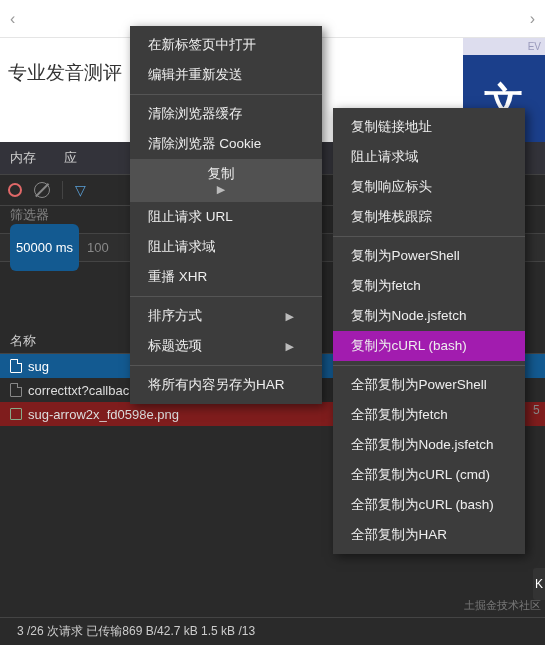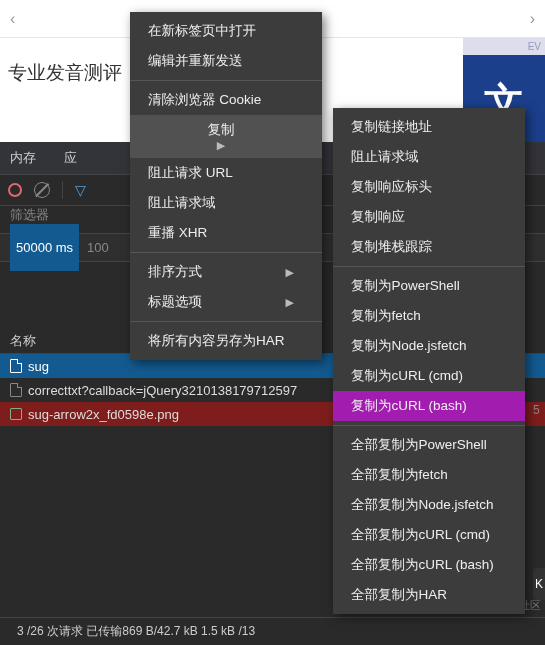--- a/index.html
+++ b/index.html
@@ -21,37 +21,37 @@
   .toolbar { height: 32px; display:flex; align-items:center; padding: 0 8px; gap: 12px; background:#2a2a2a; border-top:1px solid #444; border-bottom:1px solid #444;}
   .rec { width:14px; height:14px; border-radius:50%; border:2px solid #e06868; }
   .clear { width:16px; height:16px; border:1.5px solid #888; border-radius:50%; position:relative; }
   .clear::after { content:""; position:absolute; width:18px; height:1.5px; background:#888; top:50%; left:50%; transform:translate(-50%,-50%) rotate(-45deg);}
   .filter-i { color:#5aa0d8; font-size:14px; }
   .tb-div { width:1px; height:18px; background:#444; }
   .gear { margin-left:auto; color:#aaa; font-size:15px;}
   
   .filter-row { height: 28px; padding: 0 10px; color:#888; border-bottom: 1px solid #444;}
   .time-row { height: 28px; display:flex; align-items:center; padding: 0 10px; gap:8px; color:#888; border-bottom: 1px solid #444; background:#2f2f2f;}
-  .time-row .sel { background:#135a91; color:#fff; padding:16px 6px; border-radius:0;}
+  .time-row .sel { background:#135a91; color:#fff; padding:16px 6px; border-radius:6px;}
   
   .name-hdr { height: 26px; border-bottom: 1px solid #444; padding: 0 10px; display:flex; align-items:center; color:#ccc; background:#2a2a2a; margin-top: 66px;}
   .grid { }
   .row { height: 24px; display:flex; align-items:center; padding: 0 10px; gap: 6px; color:#ddd; }
   .row.alt { background: #7f1d1d; }
   .row.sel { background: #135a91; color:#fff; }
   .file-ico { width:12px; height:14px; border:1px solid #888; border-radius:1px; position:relative; flex-shrink:0;}
   .file-ico::after { content:""; position:absolute; top:-1px; right:-1px; width:4px; height:4px; border-left:1px solid #888; border-bottom:1px solid #888; background:#2a2a2a;}
   .row.sel .file-ico { border-color:#fff;} .row.sel .file-ico::after{border-color:#fff; background:#135a91;}
   .img-ico { width:12px; height:12px; border:1px solid #8a8; border-radius:1px; flex-shrink:0;}
   
   .status { position:absolute; bottom:0; left:0; right:0; height:28px; border-top:1px solid #444; display:flex; align-items:center; padding:0 17px; color:#ccc; font-size:12px; background:#2a2a2a;}
   
   
   .menu { position:absolute; background:#3c3c3c; color:#eee; font-size:13.5px; box-shadow: 3px 3px 10px rgba(0,0,0,0.5); padding: 4px 0; min-width: 192px; }
-  .menu1 { top: 12px; left: 130px; }
+  .menu1 { top: 26px; left: 130px; }
   .menu2 { top: 108px; left: 333px; width: 185px;}
   .mi { padding: 6px 28px 6px 18px; display:flex; align-items:center; justify-content:space-between; cursor:default;}
   .mi.hl { background:#515151;flex-direction:column; }
   .mi.hl2 { background:#a21caf; }
   .msep { height:1px; background:#555; margin: 4px 0; }
   .arr { color:#bbb; font-size:11px;}
   
   .watermark { position:absolute; right:4px; bottom:32px; color:#777; font-size:11px; }
   .side-badge { position:absolute; right:0; top:426px; width:12px; height:32px; background:#333; color:#fff; font-size:12px; display:flex; align-items:center; justify-content:center; border-top-left-radius:3px; border-bottom-left-radius:3px;}
   .right-slice { position:absolute; right:0; top:258px; width:12px; height: 20px; color:#888; font-size:12px; display:flex; align-items:center;}
@@ -111,20 +111,23 @@
 
 <div class="menu menu1">
   <div class="mi">
       <span>在新标签页中打开</span>
     </div>
   <div class="mi">
       <span>编辑并重新发送</span>
     </div>
   <div class="msep"></div>
   <div class="mi">
+      <span>清除浏览器缓存</span>
+    </div>
+  <div class="mi">
       <span>清除浏览器 Cookie</span>
     </div>
   <div class="mi hl">
       <span>复制</span>
       <span class="arr">▶</span>
     </div>
   <div class="mi">
       <span>阻止请求 URL</span>
     </div>
   <div class="mi">
@@ -152,37 +155,31 @@
   <div class="mi">
       <span>复制链接地址</span>
     </div>
   <div class="mi">
       <span>阻止请求域</span>
     </div>
   <div class="mi">
       <span>复制响应标头</span>
     </div>
   <div class="mi">
-      <span>复制响应</span>
-    </div>
-  <div class="mi">
       <span>复制堆栈跟踪</span>
     </div>
   <div class="msep"></div>
   <div class="mi">
       <span>复制为PowerShell</span>
     </div>
   <div class="mi">
       <span>复制为fetch</span>
     </div>
   <div class="mi">
       <span>复制为Node.jsfetch</span>
-    </div>
-  <div class="mi">
-      <span>复制为cURL (cmd)</span>
     </div>
   <div class="mi hl2">
       <span>复制为cURL (bash)</span>
     </div>
   <div class="msep"></div>
   <div class="mi">
       <span>全部复制为PowerShell</span>
     </div>
   <div class="mi">
       <span>全部复制为fetch</span>

